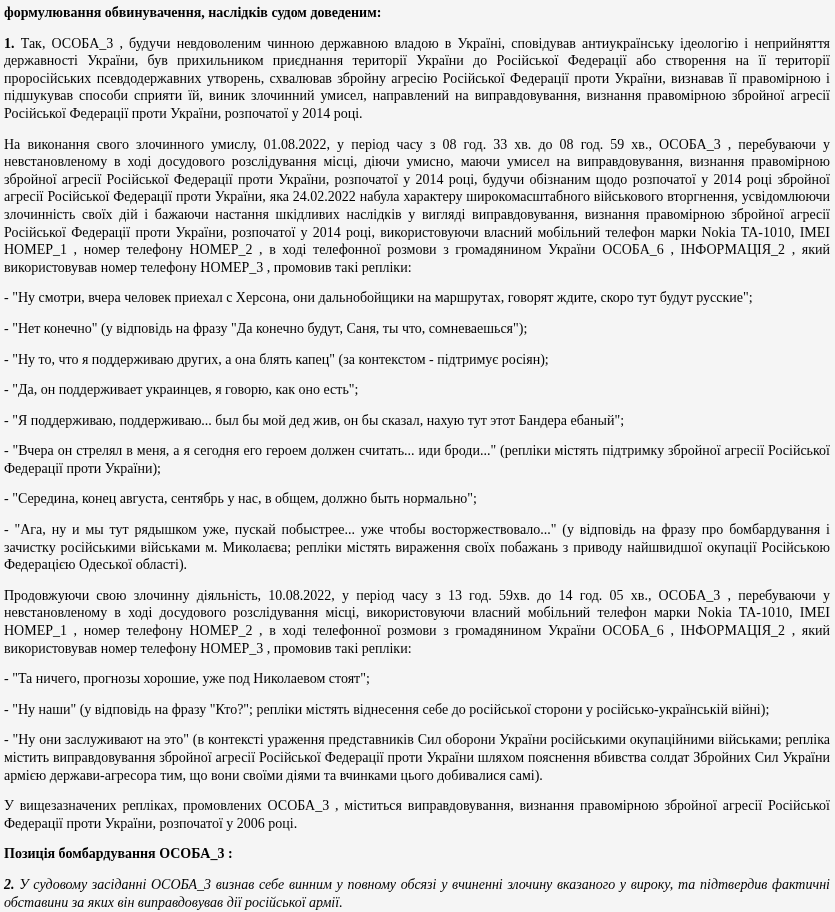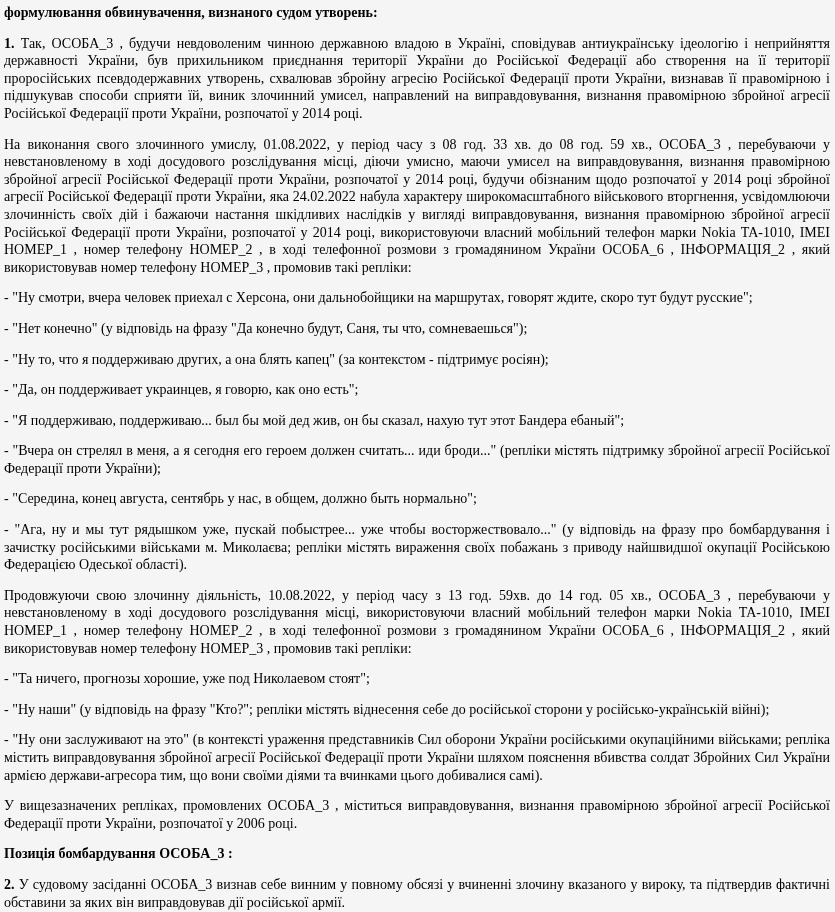--- a/index.html
+++ b/index.html
@@ -16,35 +16,36 @@
     font-size: 14px;
     line-height: 17.6px;
     color: #000000;
     text-align: justify;
   }
   .para {
     margin: 0 0 13px 0;
   }
   .para:last-child {
     margin-bottom: 4px;
+    font-style: italic;
   }
   .heading {
     font-weight: bold;
     text-align: left;
   }
   .num {
     font-weight: bold;
   }
 </style>
 </head>
 <body>
 
 <div class="doc">
 
-  <p class="para heading">формулювання обвинувачення, визнаного судом утворень:</p>
+  <p class="para heading">формулювання обвинувачення, наслідків судом доведеним:</p>
 
   <p class="para"><b class="num">1.</b> <span>Так, ОСОБА_3 , будучи невдоволеним чинною державною владою в Україні, сповідував антиукраїнську ідеологію і неприйняття державності України, був прихильником приєднання території України до Російської Федерації або створення на її території проросійських псевдодержавних утворень, схвалював збройну агресію Російської Федерації проти України, визнавав її правомірною і підшукував способи сприяти їй, виник злочинний умисел, направлений на виправдовування, визнання правомірною збройної агресії Російської Федерації проти України, розпочатої у 2014 році.</span></p>
 
   <p class="para">На виконання свого злочинного умислу, 01.08.2022, у період часу з 08 год. 33 хв. до 08 год. 59 хв., ОСОБА_3 , перебуваючи у невстановленому в ході досудового розслідування місці, діючи умисно, маючи умисел на виправдовування, визнання правомірною збройної агресії Російської Федерації проти України, розпочатої у 2014 році, будучи обізнаним щодо розпочатої у 2014 році збройної агресії Російської Федерації проти України, яка 24.02.2022 набула характеру широкомасштабного військового вторгнення, усвідомлюючи злочинність своїх дій і бажаючи настання шкідливих наслідків у вигляді виправдовування, визнання правомірною збройної агресії Російської Федерації проти України, розпочатої у 2014 році, використовуючи власний мобільний телефон марки Nokia TA-1010, IMEI НОМЕР_1 , номер телефону НОМЕР_2 , в ході телефонної розмови з громадянином України ОСОБА_6 , ІНФОРМАЦІЯ_2 , який використовував номер телефону НОМЕР_3 , промовив такі репліки:</p>
 
   <p class="para">- "Ну смотри, вчера человек приехал с Херсона, они дальнобойщики на маршрутах, говорят ждите, скоро тут будут русские";</p>
   <p class="para">- "Нет конечно" (у відповідь на фразу "Да конечно будут, Саня, ты что, сомневаешься");</p>
   <p class="para">- "Ну то, что я поддерживаю других, а она блять капец" (за контекстом - підтримує росіян);</p>
   <p class="para">- "Да, он поддерживает украинцев, я говорю, как оно есть";</p>
   <p class="para">- "Я поддерживаю, поддерживаю... был бы мой дед жив, он бы сказал, нахую тут этот Бандера ебаный";</p>

